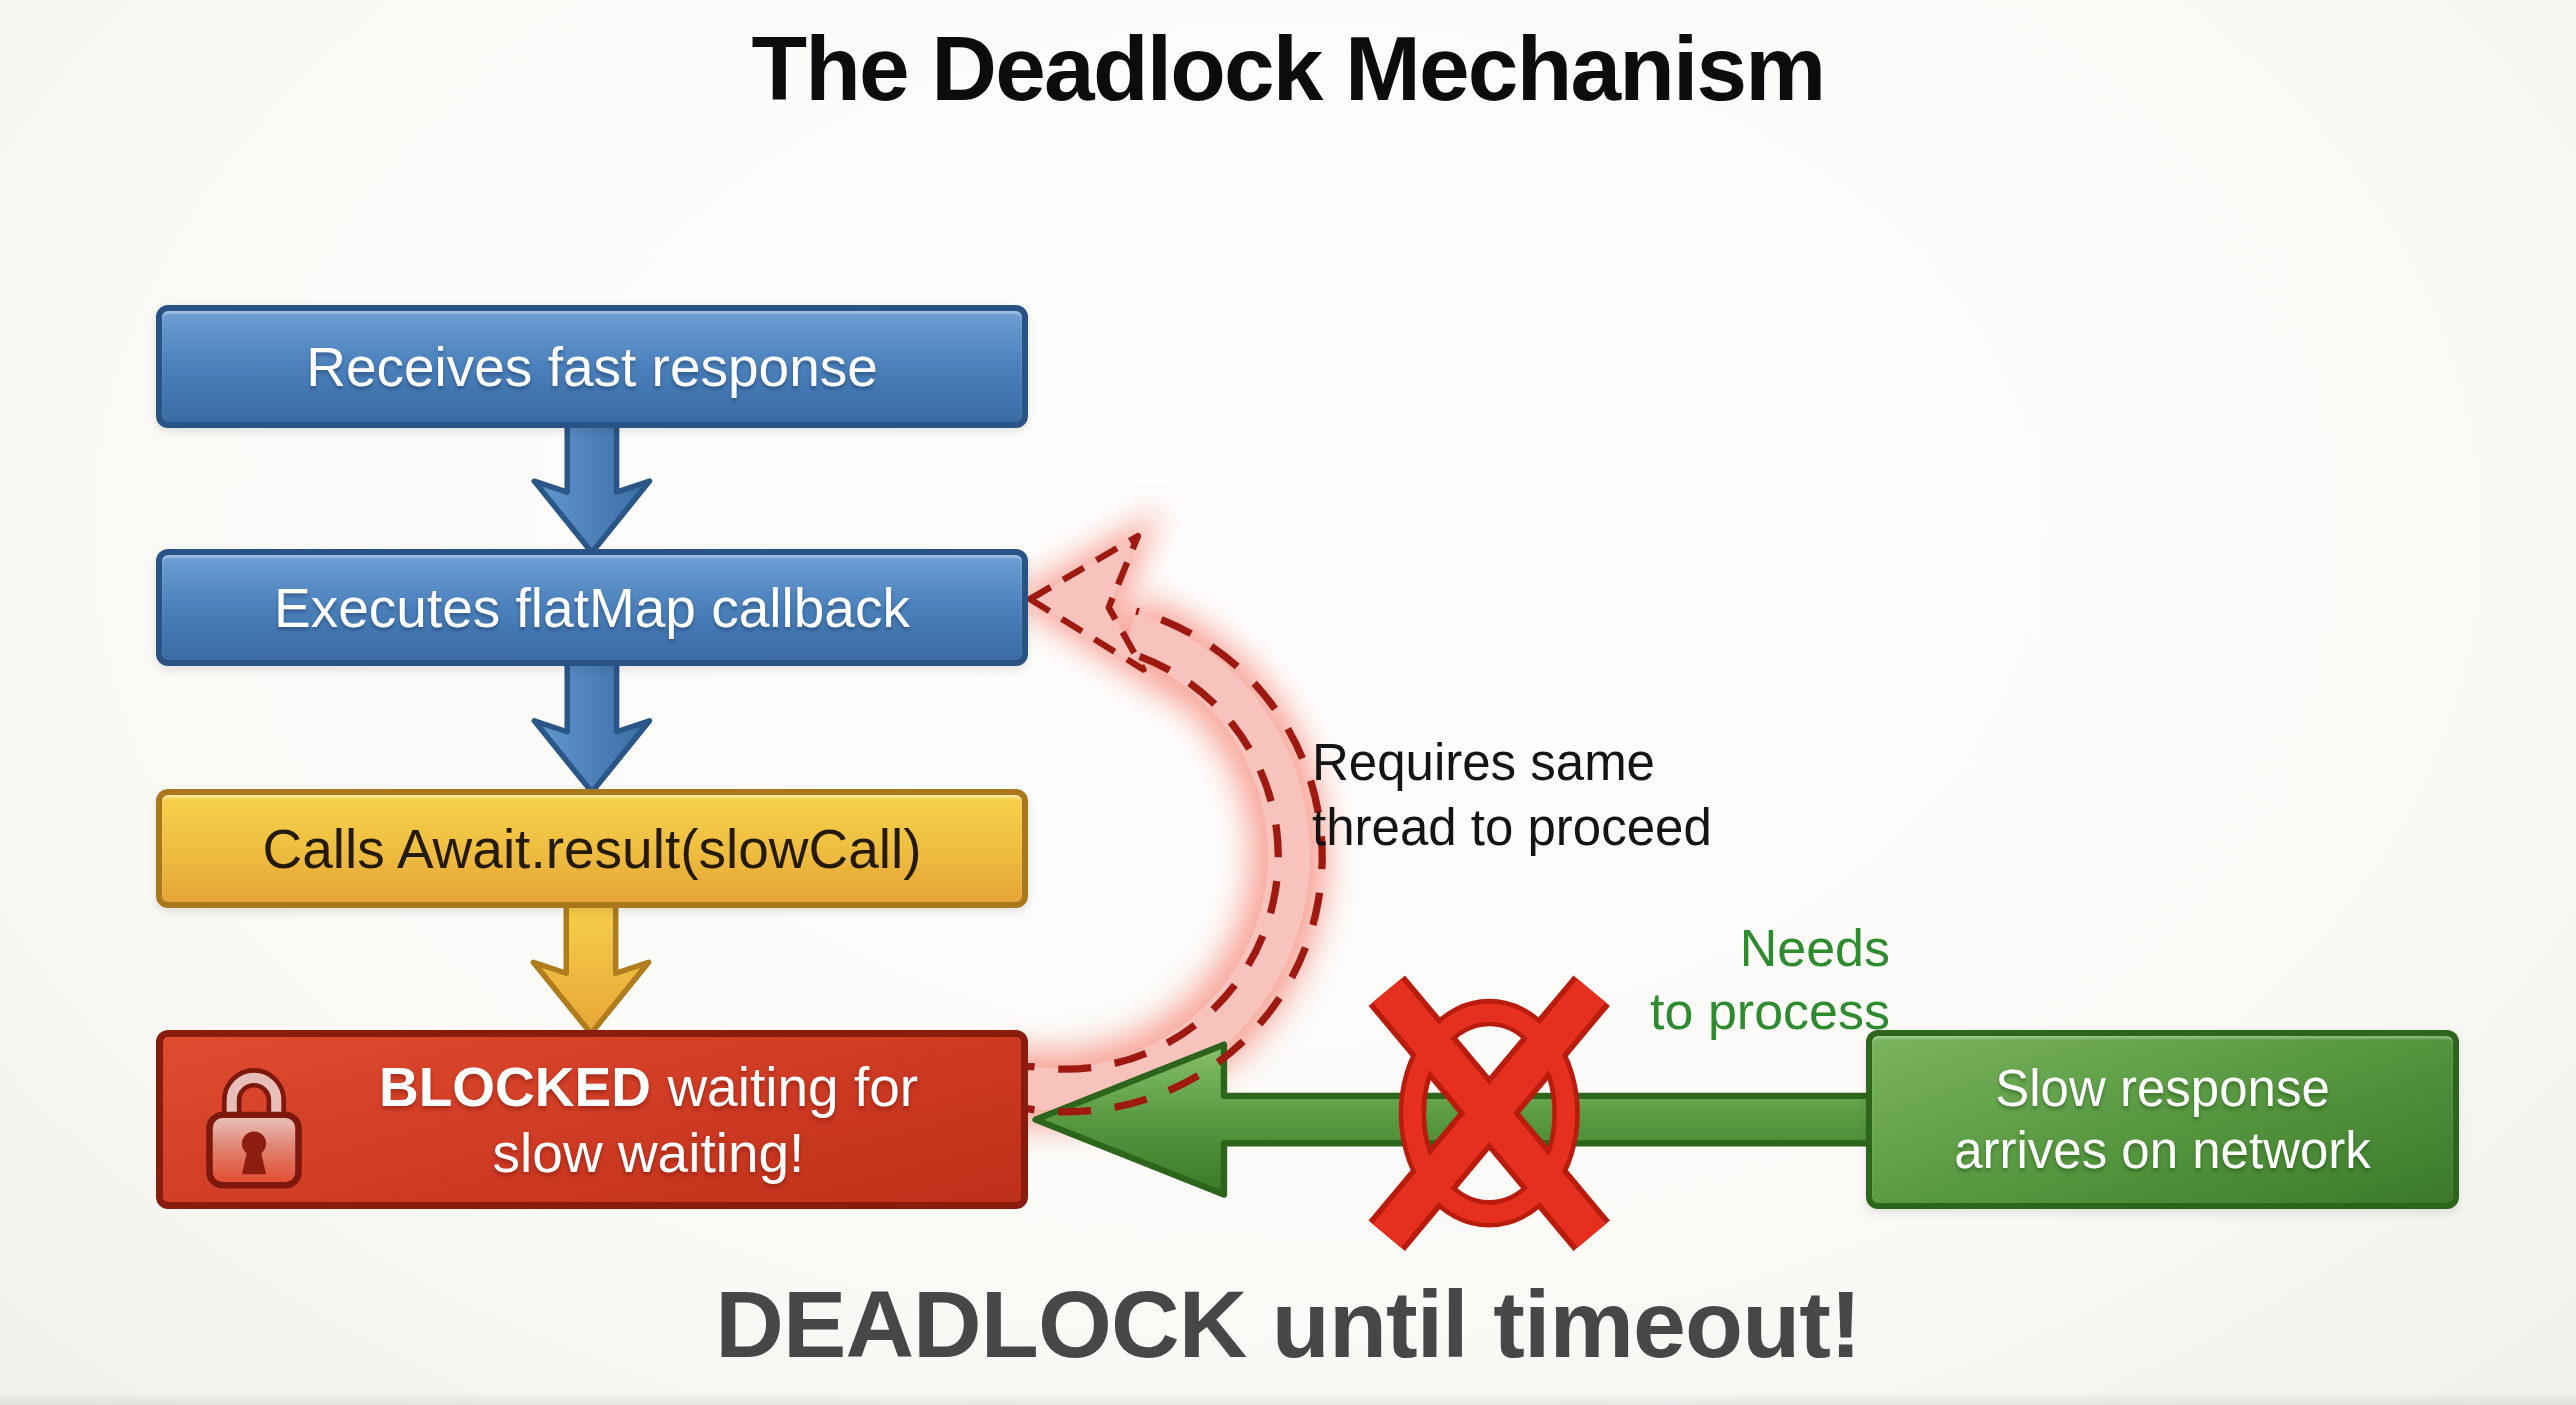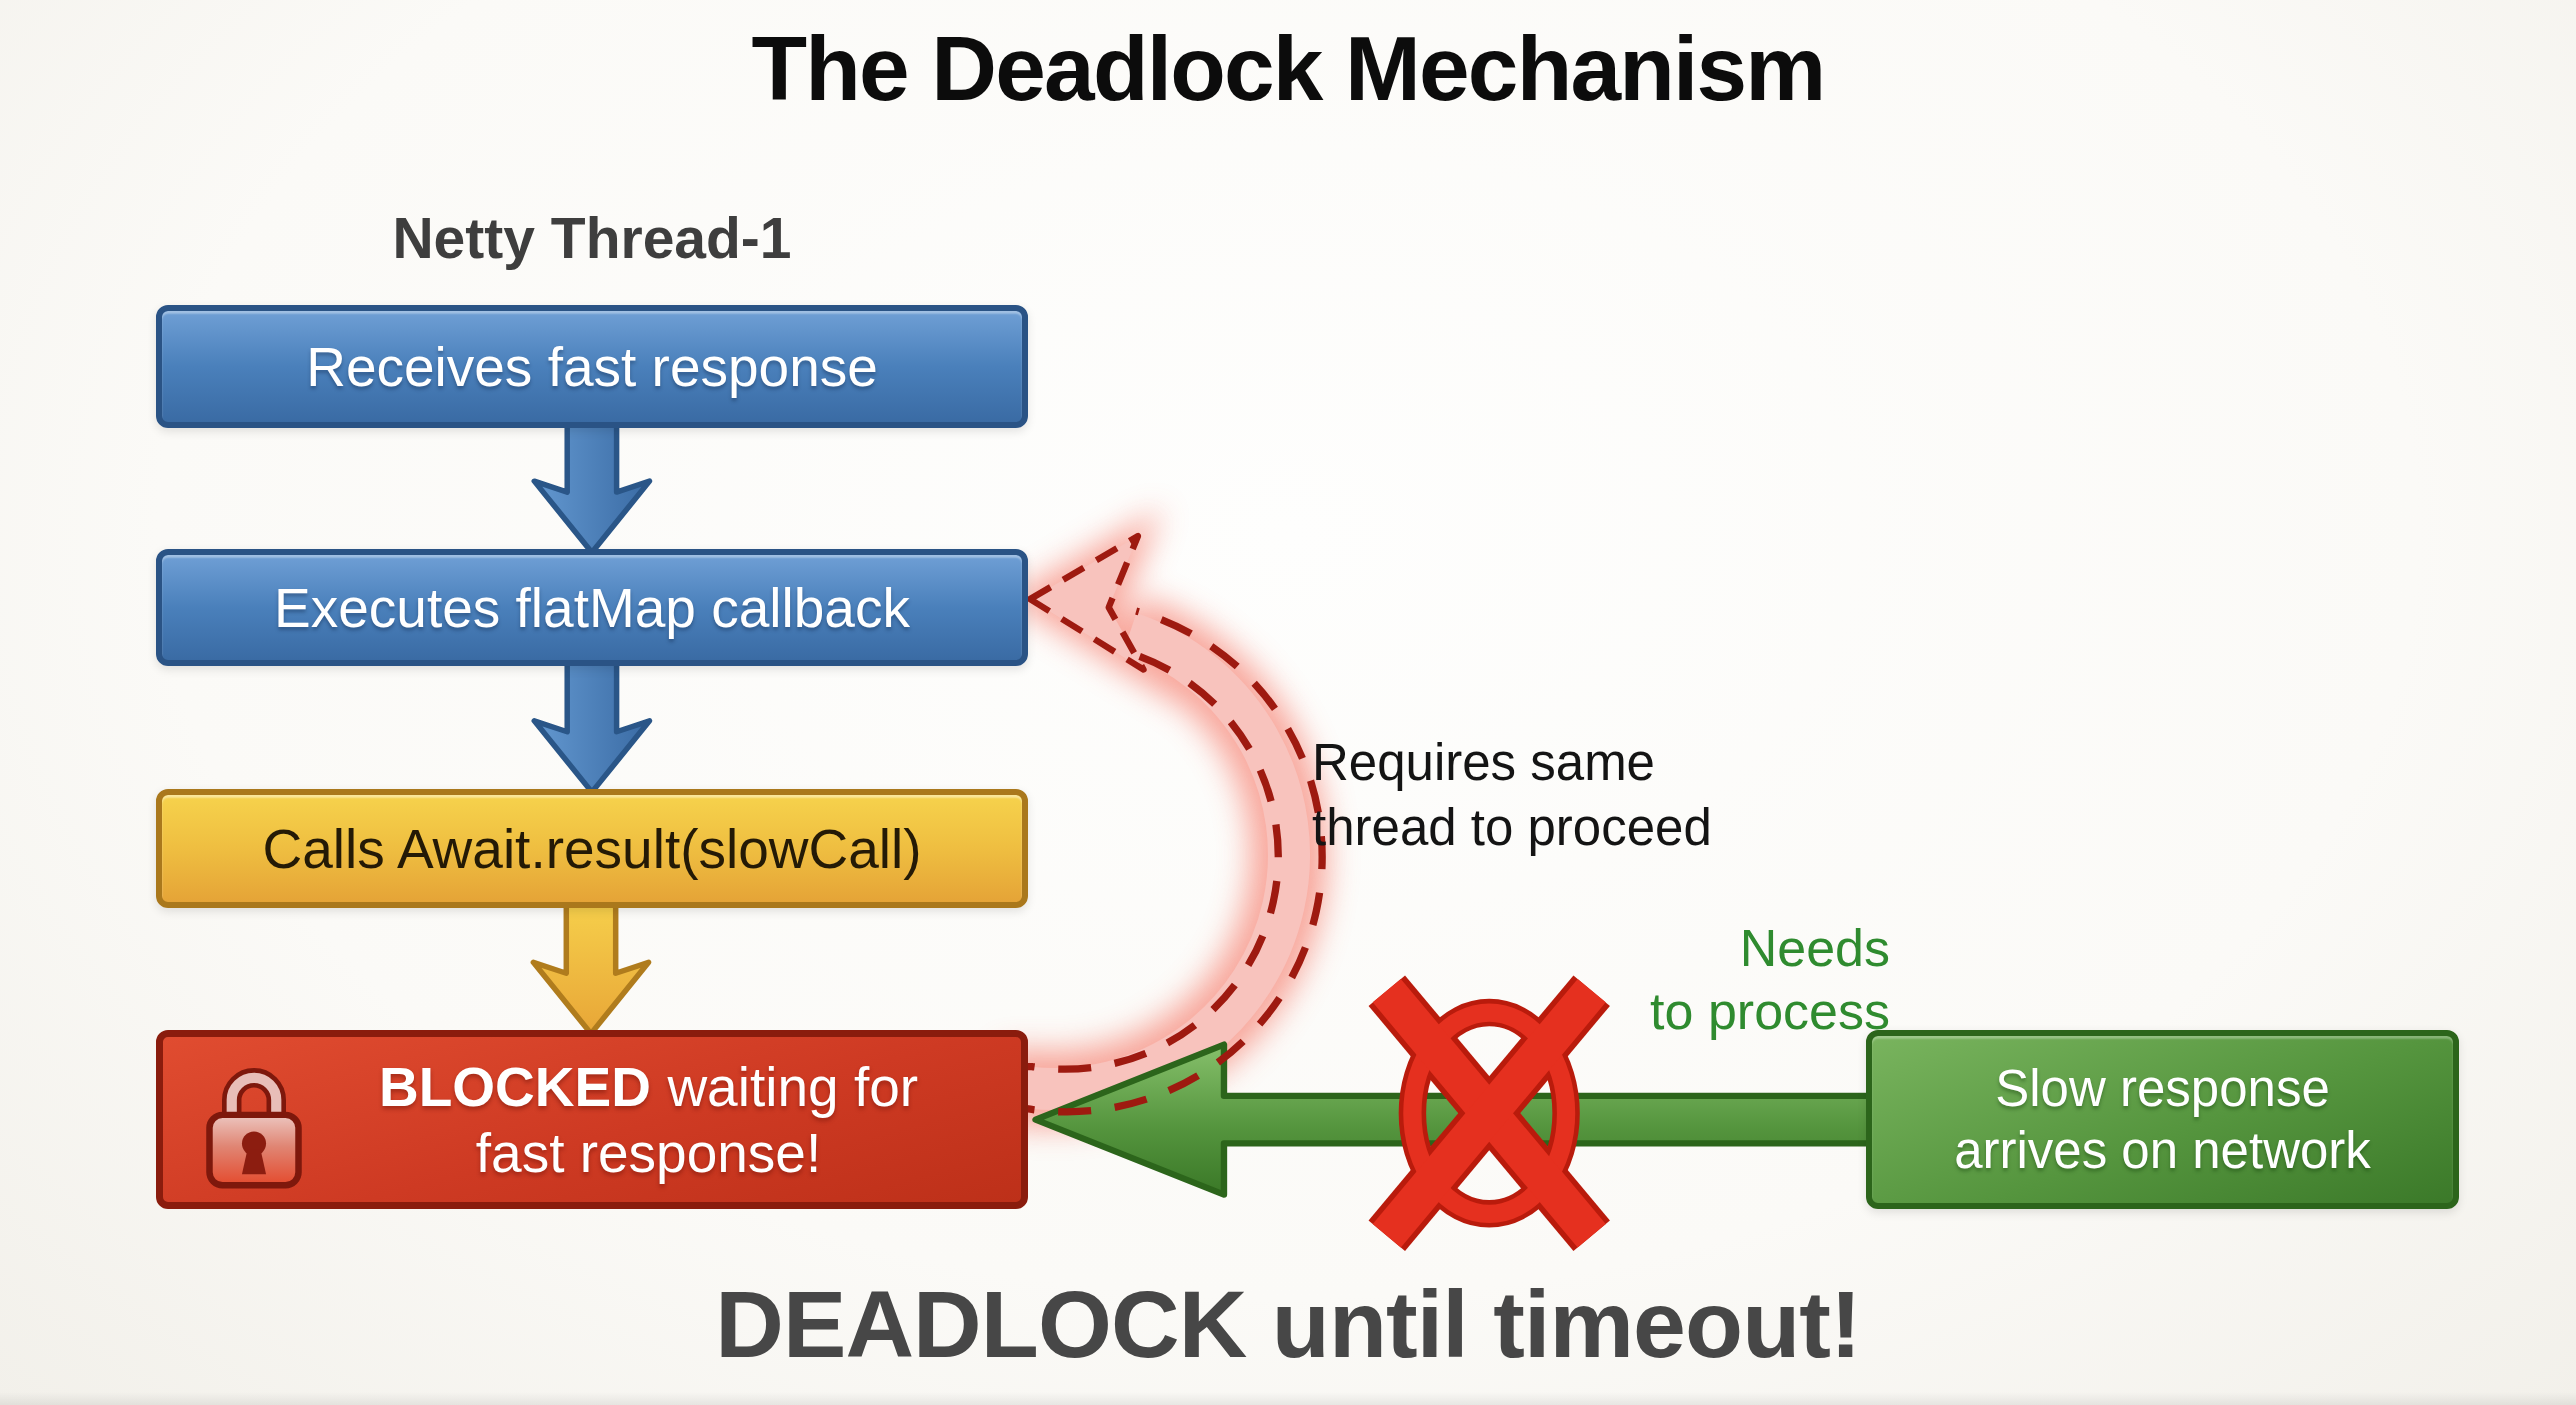--- a/index.html
+++ b/index.html
@@ -49,21 +49,20 @@
   .footer{position:absolute;left:0;top:1270px;width:100%;text-align:center;
     font-size:95px;font-weight:bold;color:#474747;letter-spacing:-0.9px;z-index:3;}
 </style>
 </head>
 <body>
 
 <div class="canvas">
 
   <div class="title">The Deadlock Mechanism</div>
 
-  <div class="thread-label">Netty Thread-1</div>
 
   <svg class="overlay" viewBox="0 0 2816 1536" xmlns="http://www.w3.org/2000/svg">
     <defs>
       <linearGradient id="bArrow" x1="0" y1="0" x2="1" y2="0">
         <stop offset="0" stop-color="#6398d0"></stop>
           <stop offset="1" stop-color="#3a6ba4"></stop>
       </linearGradient>
       <linearGradient id="yArrow" x1="0" y1="0" x2="0" y2="1">
         <stop offset="0" stop-color="#f6cf4b"></stop>
           <stop offset="1" stop-color="#e8a637"></stop>
@@ -130,21 +129,21 @@
         </linearGradient>
       </defs>
       <path d="M 31 64 V 42 A 24 24 0 0 1 79 42 V 64" fill="none" stroke="#7e180c" stroke-width="21"></path>
       <path d="M 31 64 V 42 A 24 24 0 0 1 79 42 V 64" fill="none" stroke="#e8beb8" stroke-width="11"></path>
       <rect x="7" y="58" width="96" height="76" rx="14" fill="url(#lockBody)" stroke="#7e180c" stroke-width="7"></rect>
       <circle cx="55" cy="89" r="13" fill="#8c1d10"></circle>
       <path d="M 48 95 L 62 95 L 68 122 L 42 122 Z" fill="#8c1d10"></path>
     </svg>
     <div class="stack">
       <span class="line"><span class="b">BLOCKED</span><span class="gap">waiting for</span></span>
-      <span class="line">fast response!</span>
+      <span class="line">slow waiting!</span>
     </div>
   </div>
 
   <div class="node green-node">
     <div class="stack">
       <span class="line">Slow response</span>
       <span class="line">arrives on network</span>
     </div>
   </div>
 

